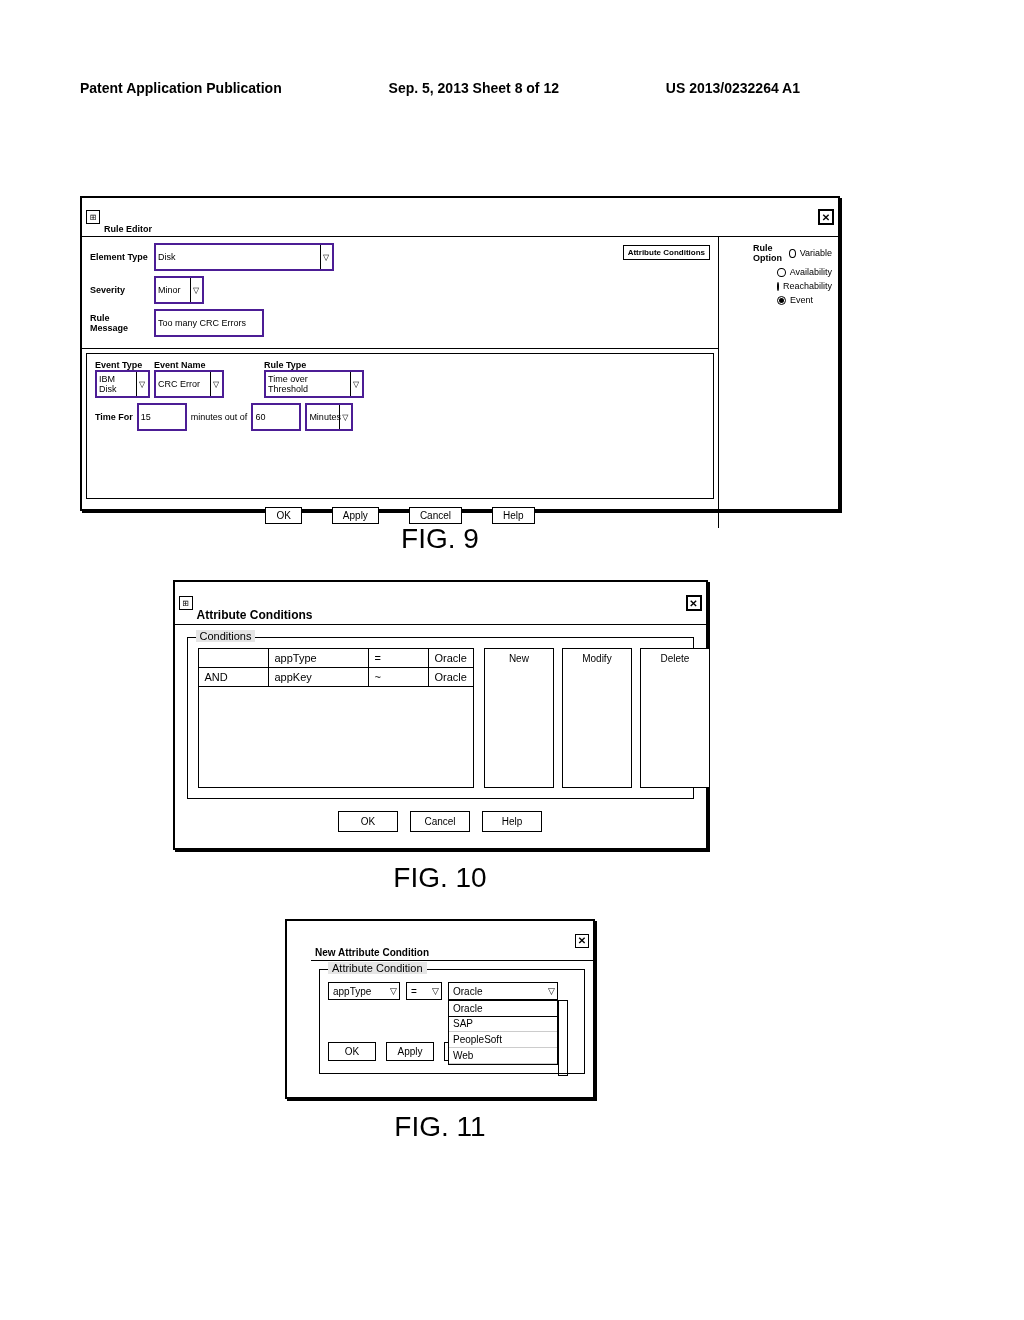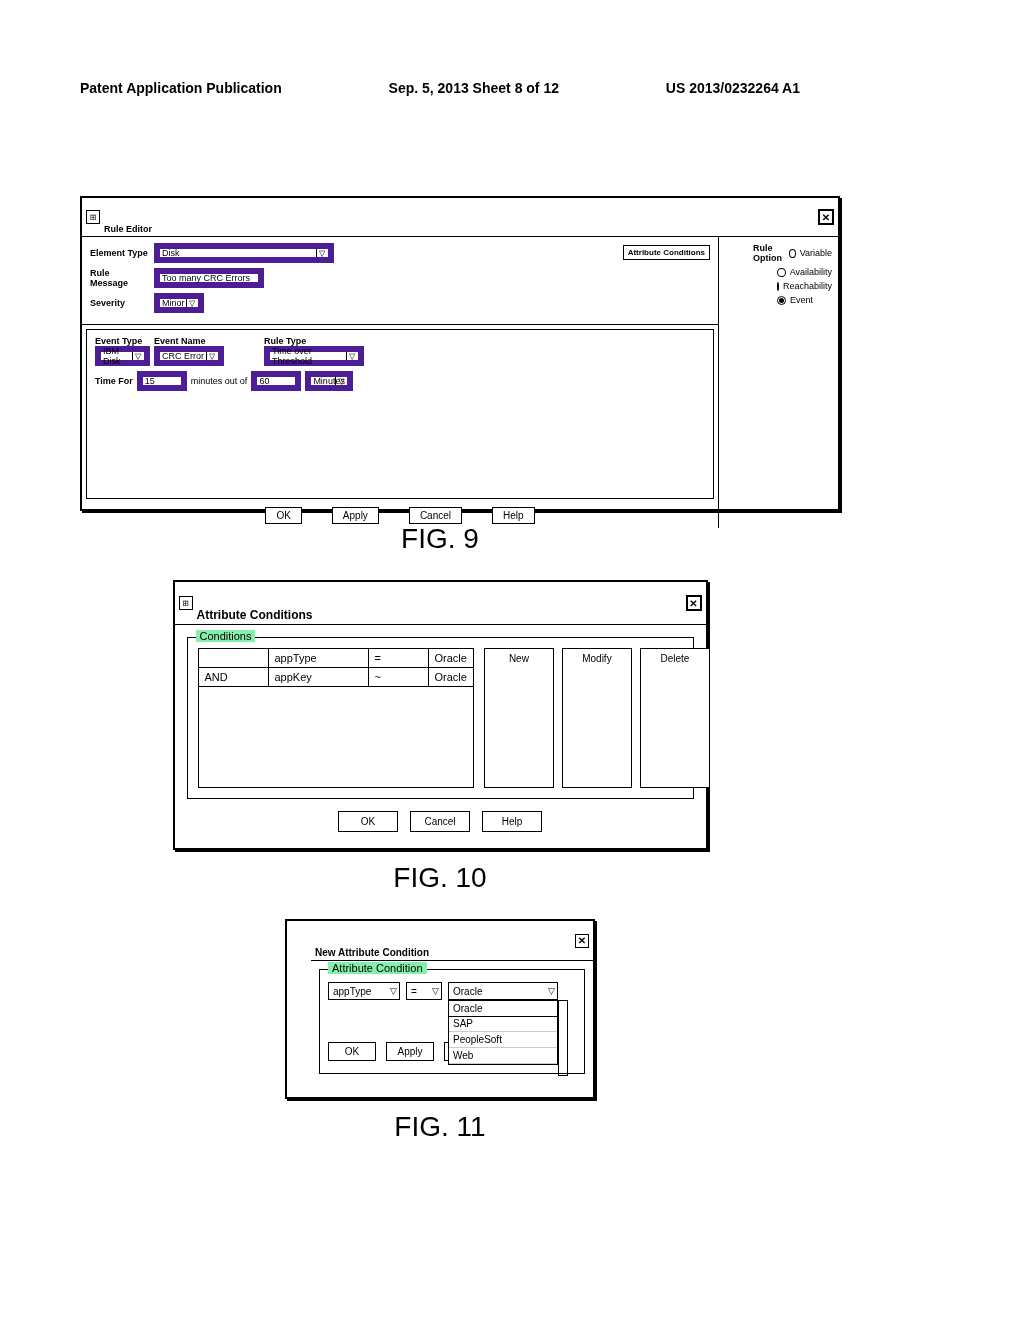--- a/index.html
+++ b/index.html
@@ -51,21 +51,21 @@
     display: flex; align-items: center; justify-content: center;
     font-size: 10px; font-weight: bold; cursor: pointer;
   }
   .fig9-body { display: flex; height: calc(100% - 20px); }
   .fig9-left { flex: 1; display: flex; flex-direction: column; }
   .fig9-right { width: 120px; border-left: 1px solid #000; padding: 6px; }
   .fig9-top { border-bottom: 1px solid #000; padding: 6px 8px; position: relative; }
   .row { display: flex; align-items: center; margin-bottom: 5px; gap: 4px; }
   .lbl { font-weight: bold; width: 60px; }
   .input-box {
-    border: 6px solid #4c1d95; height: 14px; padding: 4px 2px;
+    border: 2px solid #4c1d95; height: 14px; padding: 12px 2px;
     background: #fff; display: inline-flex; align-items: center; font-size: 9px;
   }
   .dd { position: relative; padding-right: 14px; }
   .dd::after {
     content: "▽"; position: absolute; right: 1px; top: 0; font-size: 8px;
     border-left: 1px solid #000; width: 10px; text-align: center; height: 100%;
     display: flex; align-items: center; justify-content: center;
   }
   .btn {
     border: 1px solid #000; padding: 2px 10px; background: #fff;
@@ -74,21 +74,21 @@
   .attr-cond-btn { position: absolute; right: 8px; top: 8px; font-weight: bold; font-size: 8px; padding: 2px 4px; }
   .fig9-mid { flex: 1; margin: 4px; border: 1px solid #000; padding: 6px 8px; }
   .fig9-bottom { text-align: center; padding: 4px; display: flex; justify-content: center; gap: 30px; }
   .radio-row { display: flex; align-items: center; margin-bottom: 4px; gap: 4px; padding-left: 28px; }
   .radio { width: 9px; height: 9px; border: 1px solid #000; border-radius: 50%; display: inline-block; position: relative; }
   .radio.checked::after { content: ""; width: 5px; height: 5px; background: #000; border-radius: 50%; position: absolute; top: 1px; left: 1px; }
   .fig-label { text-align: center; font-size: 28px; margin: 12px 0 0 0; }
 
   .fig10-body { padding: 12px; }
   .fieldset { border: 1px solid #000; padding: 10px; position: relative; }
-  .fieldset .legend { position: absolute; top: -8px; left: 8px; background: #86efac; padding: 0 4px; font-size: 11px; }
+  .fieldset .legend { position: absolute; top: -8px; left: 8px; background: #e5e5e5; padding: 0 4px; font-size: 11px; }
   .fig10-content { display: flex; gap: 10px; }
   .cond-table { border: 1px solid #000; flex: 1; font-size: 11px; }
   .cond-table .trow { display: flex; }
   .cond-table .tcell { border-right: 1px solid #000; border-bottom: 1px solid #000; padding: 3px 6px; }
   .cond-table .trow:last-child .tcell { border-bottom: none; }
   .cond-table .tcell:last-child { border-right: none; }
   .c1 { width: 70px; } .c2 { width: 100px; } .c3 { width: 60px; } .c4 { flex: 1; }
   .cond-table .spacer { height: 100px; }
   .side-btns { display: flex; flex-direction: row; gap: 8px; }
   .side-btns .btn { width: 70px; padding: 4px; }
@@ -132,26 +132,26 @@
     </div>
     <div class="fig9-body">
       <div class="fig9-left">
         <div class="fig9-top">
           <div class="row">
             <span class="lbl">Element Type</span>
             <span class="input-box dd" style="width:180px">Disk</span>
             <span class="btn attr-cond-btn">Attribute Conditions</span>
           </div>
           <div class="row">
+            <span class="lbl">Severity</span>
+            <span class="input-box dd" style="width:50px">Minor</span>
+          </div>
+          <div class="row">
             <span class="lbl">Rule Message</span>
             <span class="input-box" style="width:110px">Too many CRC Errors</span>
-          </div>
-          <div class="row">
-            <span class="lbl">Severity</span>
-            <span class="input-box dd" style="width:50px">Minor</span>
           </div>
         </div>
         <div class="fig9-mid">
           <div class="row">
             <div>
               <div class="lbl" style="width:auto">Event Type</div>
               <span class="input-box dd" style="width:55px">IBM Disk</span>
             </div>
             <div>
               <div class="lbl" style="width:auto">Event Name</div>

